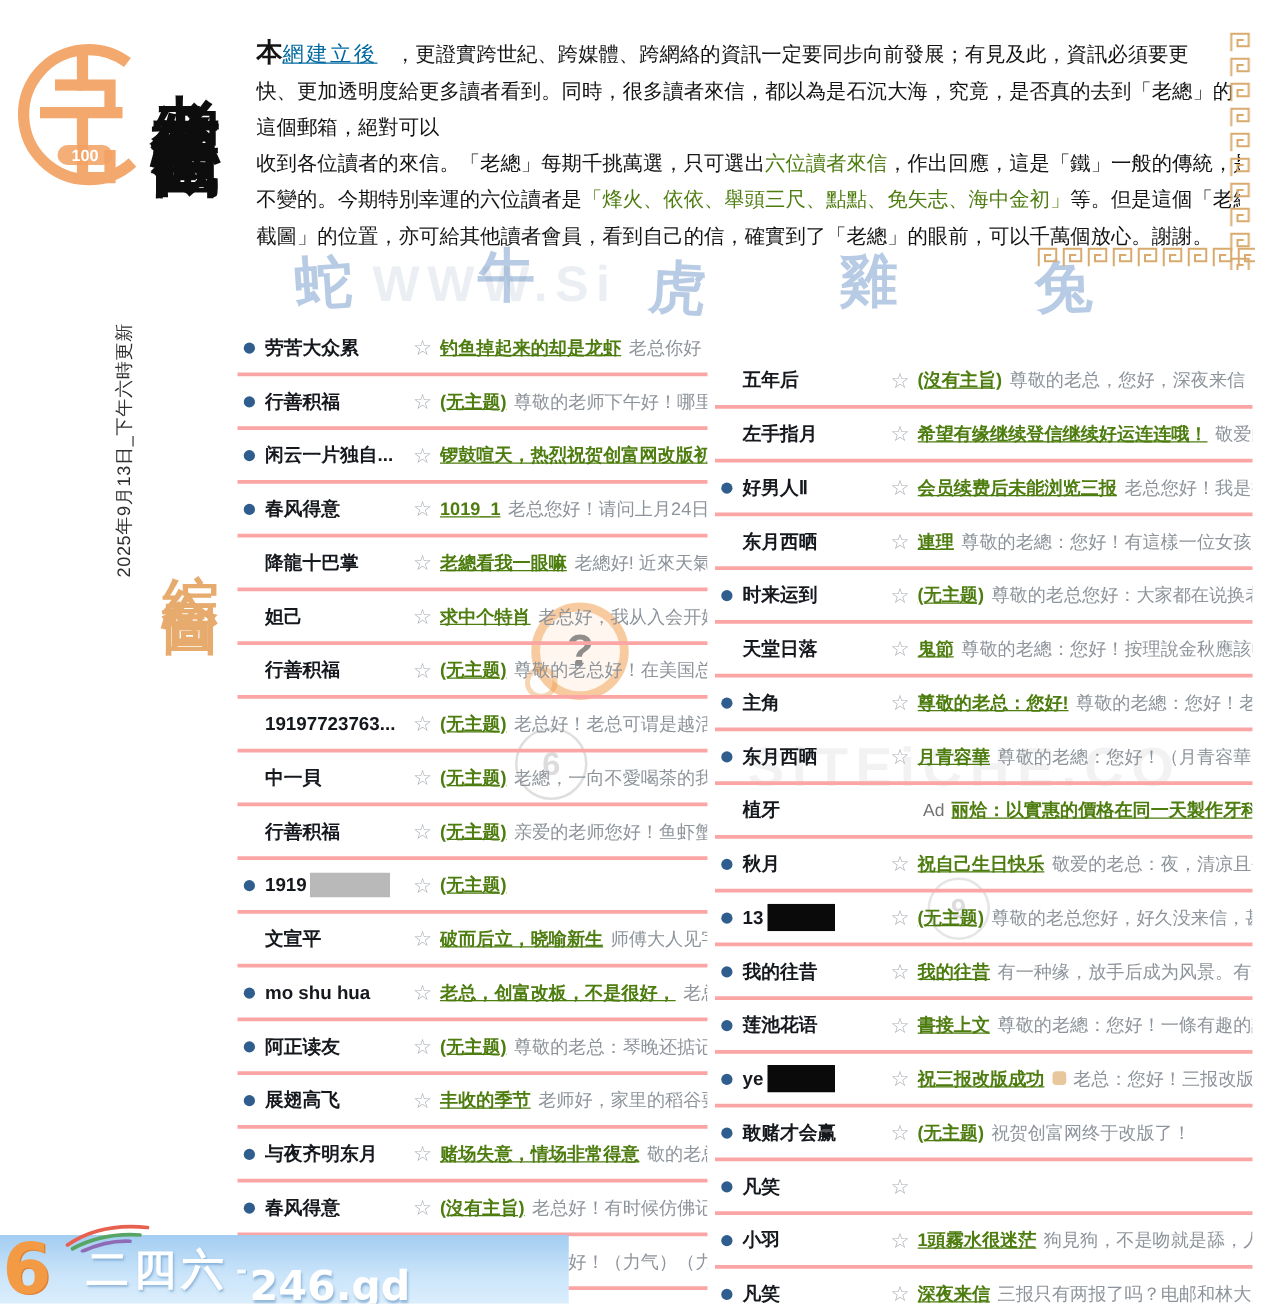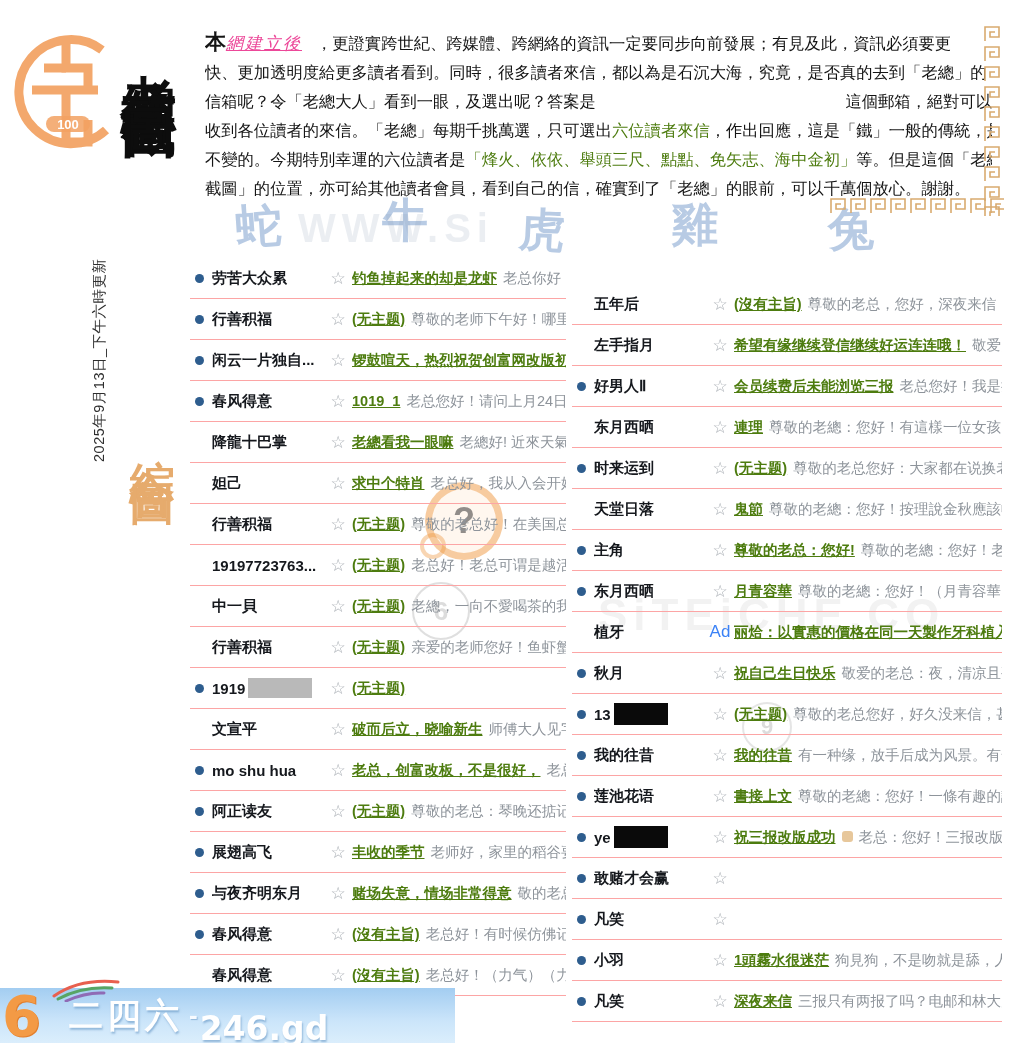--- a/index.html
+++ b/index.html
@@ -15,21 +15,21 @@
     font-family:"Liberation Serif",serif;font-weight:bold;font-size:45px;line-height:52px;
     letter-spacing:12px;color:#e6ab6d;}
   #v-date{position:absolute;left:90px;top:462px;transform:rotate(-90deg);transform-origin:0 0;
     width:225px;font-size:14.5px;color:#2e2e2e;white-space:nowrap;letter-spacing:.5px;}
 
   
   #intro{position:absolute;left:205px;top:28px;width:787px;
     font-family:"Liberation Serif",serif;font-size:16.3px;line-height:29px;color:#141414;}
   #intro .iline{white-space:nowrap;overflow:hidden;}
   #intro .lead-char{font-size:21px;font-weight:bold;}
-  #intro .lead-rest{font-size:17px;color:#ec4899;text-decoration:underline;letter-spacing:2px;margin-right:14px;font-style:italic;}
+  #intro .lead-rest{font-size:17px;color:#0369a1;text-decoration:underline;letter-spacing:2px;margin-right:14px;}
   #intro .red{color:#4d7c0f;}
   #intro .split{display:flex;justify-content:space-between;}
 
   
   .zodiac{position:absolute;font-family:"Liberation Serif",serif;font-weight:bold;font-size:46px;
     color:rgba(126,161,206,.55);}
   #zo0{left:236px;top:196px;transform:rotate(-4deg);}
   #zo1{left:382px;top:190px;}
   #zo2{left:519px;top:200px;transform:rotate(3deg);}
   #zo3{left:672px;top:194px;}
@@ -49,27 +49,27 @@
     border-radius:50%;border:4px solid rgba(238,150,62,.4);}
   .wm-ring{position:absolute;border-radius:50%;display:flex;align-items:center;justify-content:center;
     color:rgba(140,140,140,.3);font-weight:bold;}
   #wm-6{left:412px;top:582px;width:54px;height:54px;border:2px solid rgba(150,150,150,.3);font-size:26px;}
   #wm-9{left:742px;top:702px;width:46px;height:46px;border:2px solid rgba(150,150,150,.25);font-size:22px;}
 
   
   .mail-col{position:absolute;}
   #col-left{left:190px;top:258px;width:376px;}
   #col-right{left:572px;top:284px;width:430px;}
-  .mail-row{display:flex;align-items:center;height:40px;border-bottom:1px solid #fca5a5;overflow:hidden;}
+  .mail-row{display:flex;align-items:center;height:40px;border-bottom:3px solid #fca5a5;overflow:hidden;}
   .dot{width:9px;height:9px;border-radius:50%;background:#2e5d8e;flex:0 0 9px;margin:0 8px 0 5px;}
   .dot.hidden{background:transparent;}
   .sender{font-weight:bold;color:#15181d;font-size:15px;flex:0 0 112px;white-space:nowrap;
     overflow:hidden;display:flex;align-items:center;gap:3px;}
   .star{color:#a9aeb4;font-size:17px;flex:0 0 28px;text-align:center;cursor:pointer;}
-  .adlbl{color:#3b82f6;font-size:17px;flex:0 0 28px;text-align:center;}
+  .adlbl{color:#737373;font-size:14px;flex:0 0 28px;text-align:center;margin-left:27px;}
   .rowbody{flex:1;white-space:nowrap;overflow:hidden;font-size:14.5px;}
   .subj{font-weight:bold;color:#4d7c0f;margin-right:6px;text-decoration:underline;}
   .prev{color:#8e949b;}
   .redact{display:inline-block;vertical-align:middle;}
   .redact.gray{width:64px;height:20px;background:#b9b9b9;}
   .redact.black{width:54px;height:22px;background:#0a0a0a;}
   .thumb{display:inline-block;width:11px;height:11px;background:#e7c79b;border-radius:3px;margin-right:6px;}
 
   
   #footer{position:absolute;left:0;top:988px;width:455px;height:55px;
@@ -102,21 +102,20 @@
 <div id="v-title">老總信箱截圖</div>
 <div id="v-subtitle">綜合圖</div>
 <div id="v-date">2025年9月13日_下午六時更新</div>
 
 <div id="intro">
   <div class="iline">
     <span class="lead-char">本</span><span class="lead-rest">網建立後</span><span>，更證實跨世紀、跨媒體、跨網絡的資訊一定要同步向前發展；有見及此，資訊必須要更</span>
   </div>
   <div class="iline">快、更加透明度給更多讀者看到。同時，很多讀者來信，都以為是石沉大海，究竟，是否真的去到「老總」的</div>
   <div class="iline split">
-    <span>信箱呢？令「老總大人」看到一眼，及選出呢？答案是</span>
     <span>這個郵箱，絕對可以</span>
   </div>
   <div class="iline">
     <span>收到各位讀者的來信。「老總」每期千挑萬選，只可選出</span><span class="red">六位讀者來信</span><span>，作出回應，這是「鐵」一般的傳統，是</span>
   </div>
   <div class="iline">
     <span>不變的。今期特別幸運的六位讀者是</span><span class="red">「烽火、依依、舉頭三尺、點點、免矢志、海中金初」</span><span>等。但是這個「老總信箱</span>
   </div>
   <div class="iline">截圖」的位置，亦可給其他讀者會員，看到自己的信，確實到了「老總」的眼前，可以千萬個放心。謝謝。</div>
 </div>
@@ -343,20 +342,21 @@
     <div class="mail-row">
       <span class="dot"></span>
       <span class="sender">ye<span class="redact black"></span></span>
       <span class="star">☆</span>
       <span class="rowbody"><span class="subj">祝三报改版成功</span><span class="thumb"></span><span class="prev">老总：您好！三报改版，...</span></span>
     </div>
     <div class="mail-row">
       <span class="dot"></span>
       <span class="sender">敢赌才会赢</span>
       <span class="star">☆</span>
+      <span class="rowbody"><span class="subj">(无主题)</span><span class="prev">祝贺创富网终于改版了！</span></span>
     </div>
     <div class="mail-row">
       <span class="dot"></span>
       <span class="sender">凡笑</span>
       <span class="star">☆</span>
     </div>
     <div class="mail-row">
       <span class="dot"></span>
       <span class="sender">小羽</span>
       <span class="star">☆</span>

